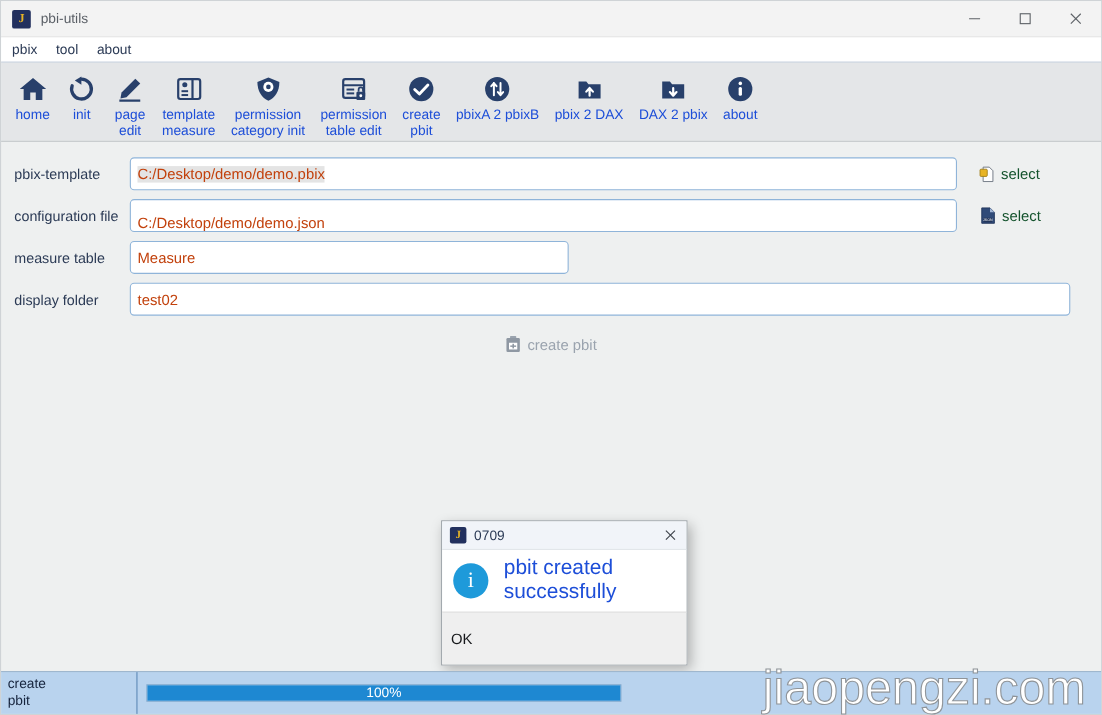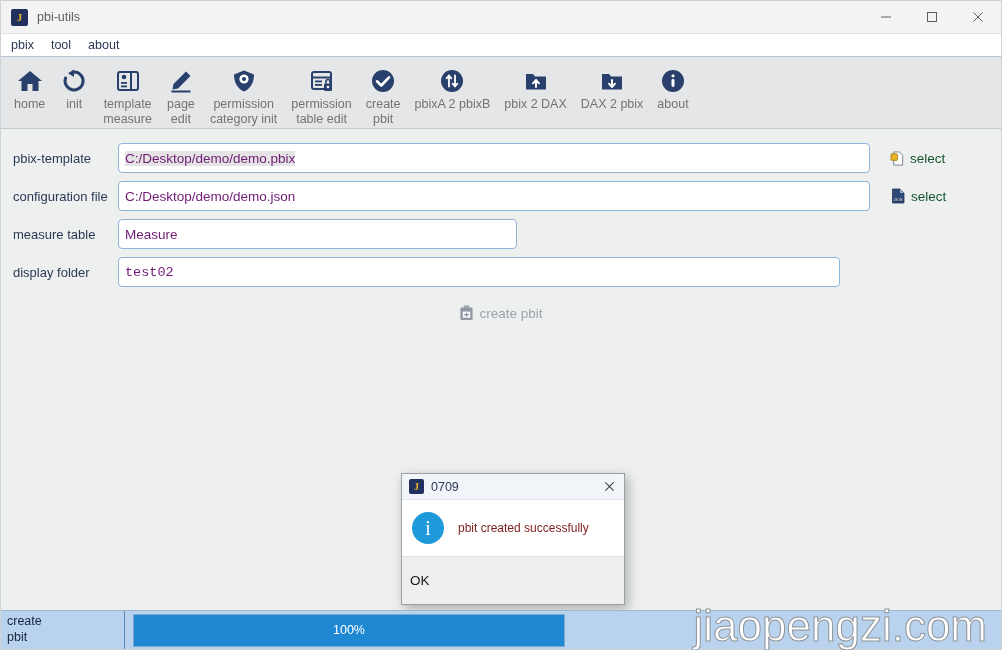--- a/index.html
+++ b/index.html
@@ -61,34 +61,34 @@
   }
   .tbtn {
     display:flex; flex-direction:column; align-items:center;
     padding:4px 7px 0 7px;
     color:#28406b; cursor:default;
     min-width:44px;
   }
   .tbtn .ic { height:27px; display:flex; align-items:center; justify-content:center; }
   .tbtn .lbl {
     font-size:12.5px; line-height:15px; text-align:center;
-    color:#737373; margin-top:3px; white-space:pre-line;
+    color:#1d4ed8; margin-top:3px; white-space:pre-line;
   }
   svg { display:block; }
 
   
   .form { position:relative; flex:1; padding-top:10px; }
   .row { display:flex; align-items:center; height:38px; margin-bottom:0; }
   .row-label {
     width:117px; padding-left:12px;
     font-size:13px; color:#2b3a55;
   }
   .txt {
     height:30px; border:1px solid #8fb4d9; border-radius:4px;
-    background:#fff; font-size:13.5px; color:#701a75;
+    background:#fff; font-size:13.5px; color:#c2410c;
     padding:0 6px; font-family:"Liberation Sans", sans-serif;
     outline:none;
   }
   .sel-text { background:#e4e4e4; }
   .select-btn {
     display:flex; align-items:center; gap:5px;
     font-size:13.5px; color:#14532d; margin-left:20px; cursor:default;
   }
   .create-row {
     display:flex; justify-content:center; align-items:center;
@@ -127,21 +127,21 @@
     flex:1; background:#fff; display:flex; align-items:center;
     padding:0 12px 0 10px; gap:14px;
   }
   .info-circle {
     width:32px; height:32px; border-radius:50%;
     background:#1e9ada; color:#fff;
     display:flex; align-items:center; justify-content:center;
     font-size:20px; font-family:"Liberation Serif", serif;
     flex-shrink:0;
   }
-  .dlg-msg { font-size:12px; color:#7f1d1d; }
+  .dlg-msg { font-size:19px; color:#1d4ed8; }
   .dlg-footer {
     height:48px; min-height:48px; background:#efefef;
     border-top:1px solid #e0e0e0;
     display:flex; align-items:center; justify-content:flex-start;
     padding-right:46px;
   }
   .ok-btn { font-size:13.5px; color:#16181b; cursor:default; padding:3px 8px; }
 
   
   .statusbar {
@@ -154,21 +154,21 @@
   .status-label {
     width:124px; font-size:12.5px; color:#16243d;
     padding:2px 0 0 6px; line-height:16px;
     border-right:1px solid #5e89b7;
     white-space:pre-line;
   }
   .progress-wrap {
     flex:1; display:flex; align-items:center; padding:0 0 0 8px;
   }
   .progress-track {
-    width:432px; height:33px;
+    width:432px; height:16px;
     background:#cfe0f0; border:1px solid #7fa8cf;
     position:relative;
   }
   .progress-fill {
     position:absolute; left:0; top:0; bottom:0; width:100%;
     background:#1e88d2;
   }
   .progress-text {
     position:absolute; inset:0; display:flex;
     align-items:center; justify-content:center;
@@ -236,40 +236,40 @@
           <path d="M12 3 A9 9 0 1 1 3.6 9" fill="none" stroke="#28406b" stroke-width="3" stroke-linecap="round"></path>
           <polygon points="12,0.5 12,8 6,4.2" fill="#28406b"></polygon>
         </svg>
       </div>
       <div class="lbl">init</div>
     </div>
 
     <div class="tbtn">
       <div class="ic">
         <svg width="24" height="24" viewBox="0 0 24 24">
+          <path d="M17 2.5 L21.5 7 L9 19.5 L3.5 20.5 L4.5 15 Z" fill="#28406b"></path>
+          <line x1="2.5" y1="22.5" x2="21.5" y2="22.5" stroke="#28406b" stroke-width="2"></line>
+        </svg>
+      </div>
+      <div class="lbl">page
+edit</div>
+    </div>
+
+    <div class="tbtn">
+      <div class="ic">
+        <svg width="24" height="24" viewBox="0 0 24 24">
           <rect x="2" y="3" width="20" height="18" rx="2" fill="none" stroke="#28406b" stroke-width="2"></rect>
           <line x1="15" y1="3" x2="15" y2="21" stroke="#28406b" stroke-width="2"></line>
           <circle cx="8" cy="8" r="2.3" fill="#28406b"></circle>
           <rect x="5" y="13" width="6" height="1.8" fill="#28406b"></rect>
           <rect x="5" y="16.5" width="6" height="1.8" fill="#28406b"></rect>
         </svg>
       </div>
       <div class="lbl">template
 measure</div>
-    </div>
-
-    <div class="tbtn">
-      <div class="ic">
-        <svg width="24" height="24" viewBox="0 0 24 24">
-          <path d="M17 2.5 L21.5 7 L9 19.5 L3.5 20.5 L4.5 15 Z" fill="#28406b"></path>
-          <line x1="2.5" y1="22.5" x2="21.5" y2="22.5" stroke="#28406b" stroke-width="2"></line>
-        </svg>
-      </div>
-      <div class="lbl">page
-edit</div>
     </div>
 
     <div class="tbtn">
       <div class="ic">
         <svg width="24" height="24" viewBox="0 0 24 24">
           <path d="M12 1.5 L22 5.5 C22 14 18 20 12 22.5 C6 20 2 14 2 5.5 Z" fill="#28406b"></path>
           <circle cx="12" cy="10" r="4.6" fill="#ffffff"></circle>
           <circle cx="12" cy="10" r="2.1" fill="#28406b"></circle>
         </svg>
       </div>
@@ -360,21 +360,21 @@
             <path d="M4 1 h6 l3.5 3.5 V15 H4 Z" fill="#fdfdfd" stroke="#6b7480" stroke-width="0.9"></path>
             <rect x="1" y="3" width="7" height="7" rx="1" fill="#e8b425" stroke="#9c7a14" stroke-width="0.8"></rect>
           </svg>
         </span>
         <span>select</span>
       </div>
     </div>
 
     <div class="row">
       <div class="row-label">configuration file</div>
-      <div class="txt" style="width:752px; display:flex; align-items:center;">
+      <div class="txt" style="width:752px; display:flex; align-items:flex-end;">
         <span>C:/Desktop/demo/demo.json</span>
       </div>
       <div class="select-btn">
         <span>
           <svg width="16" height="16" viewBox="0 0 16 16">
             <path d="M2.5 1 h7.5 L14 5 V15 H2.5 Z" fill="#2f4a78" stroke="#22355a" stroke-width="0.8"></path>
             <path d="M10 1 v4 h4" fill="#9fb4d4"></path>
             <rect x="4" y="10" width="8" height="4" rx="0.6" fill="#22355a"></rect>
             <text x="8" y="13.3" font-size="3.2" fill="#ffffff" text-anchor="middle" font-family="Liberation Sans, sans-serif">JSON</text>
           </svg>
@@ -385,21 +385,21 @@
 
     <div class="row">
       <div class="row-label">measure table</div>
       <div class="txt" style="width:399px; display:flex; align-items:center;">
         <span>Measure</span>
       </div>
     </div>
 
     <div class="row">
       <div class="row-label">display folder</div>
-      <div class="txt" style="width:722px; display:flex; align-items:center;font-family:Liberation Mono, monospace;">
+      <div class="txt" style="width:855px; display:flex; align-items:center;">
         <span>test02</span>
       </div>
     </div>
 
     <div class="create-row">
       <div class="create-btn">
         <span>
           <svg width="15" height="16" viewBox="0 0 16 17">
             <rect x="5" y="0.5" width="6" height="2.4" rx="0.6" fill="#9aa3ae"></rect>
             <rect x="1.5" y="2.5" width="13" height="13.5" rx="1.2" fill="#8f98a3"></rect>

